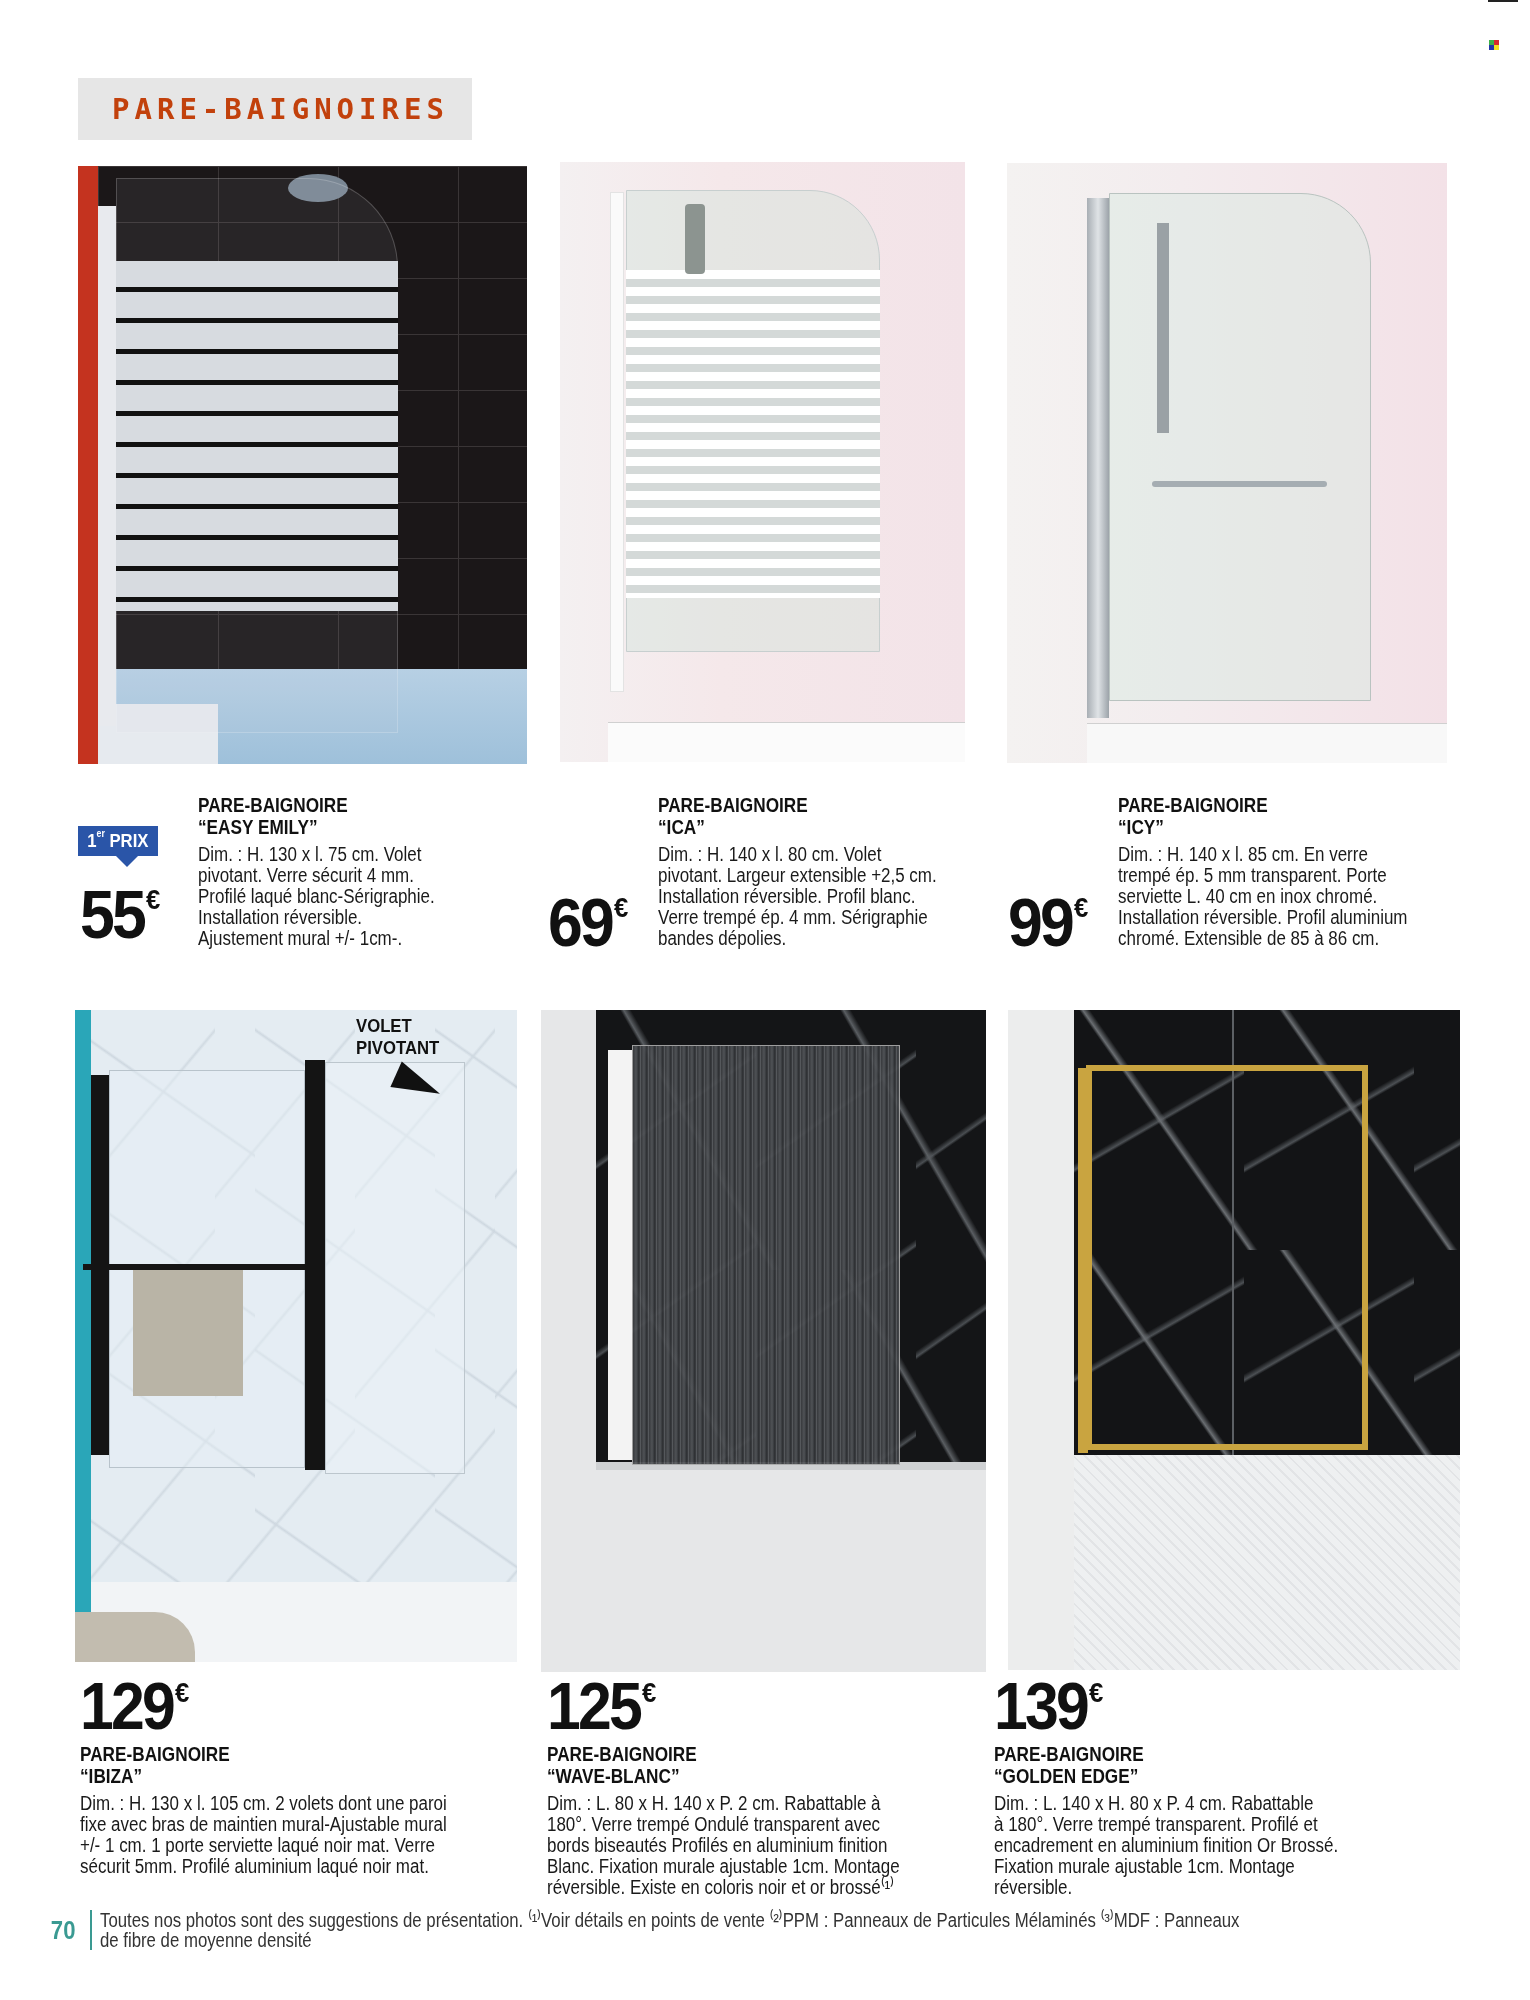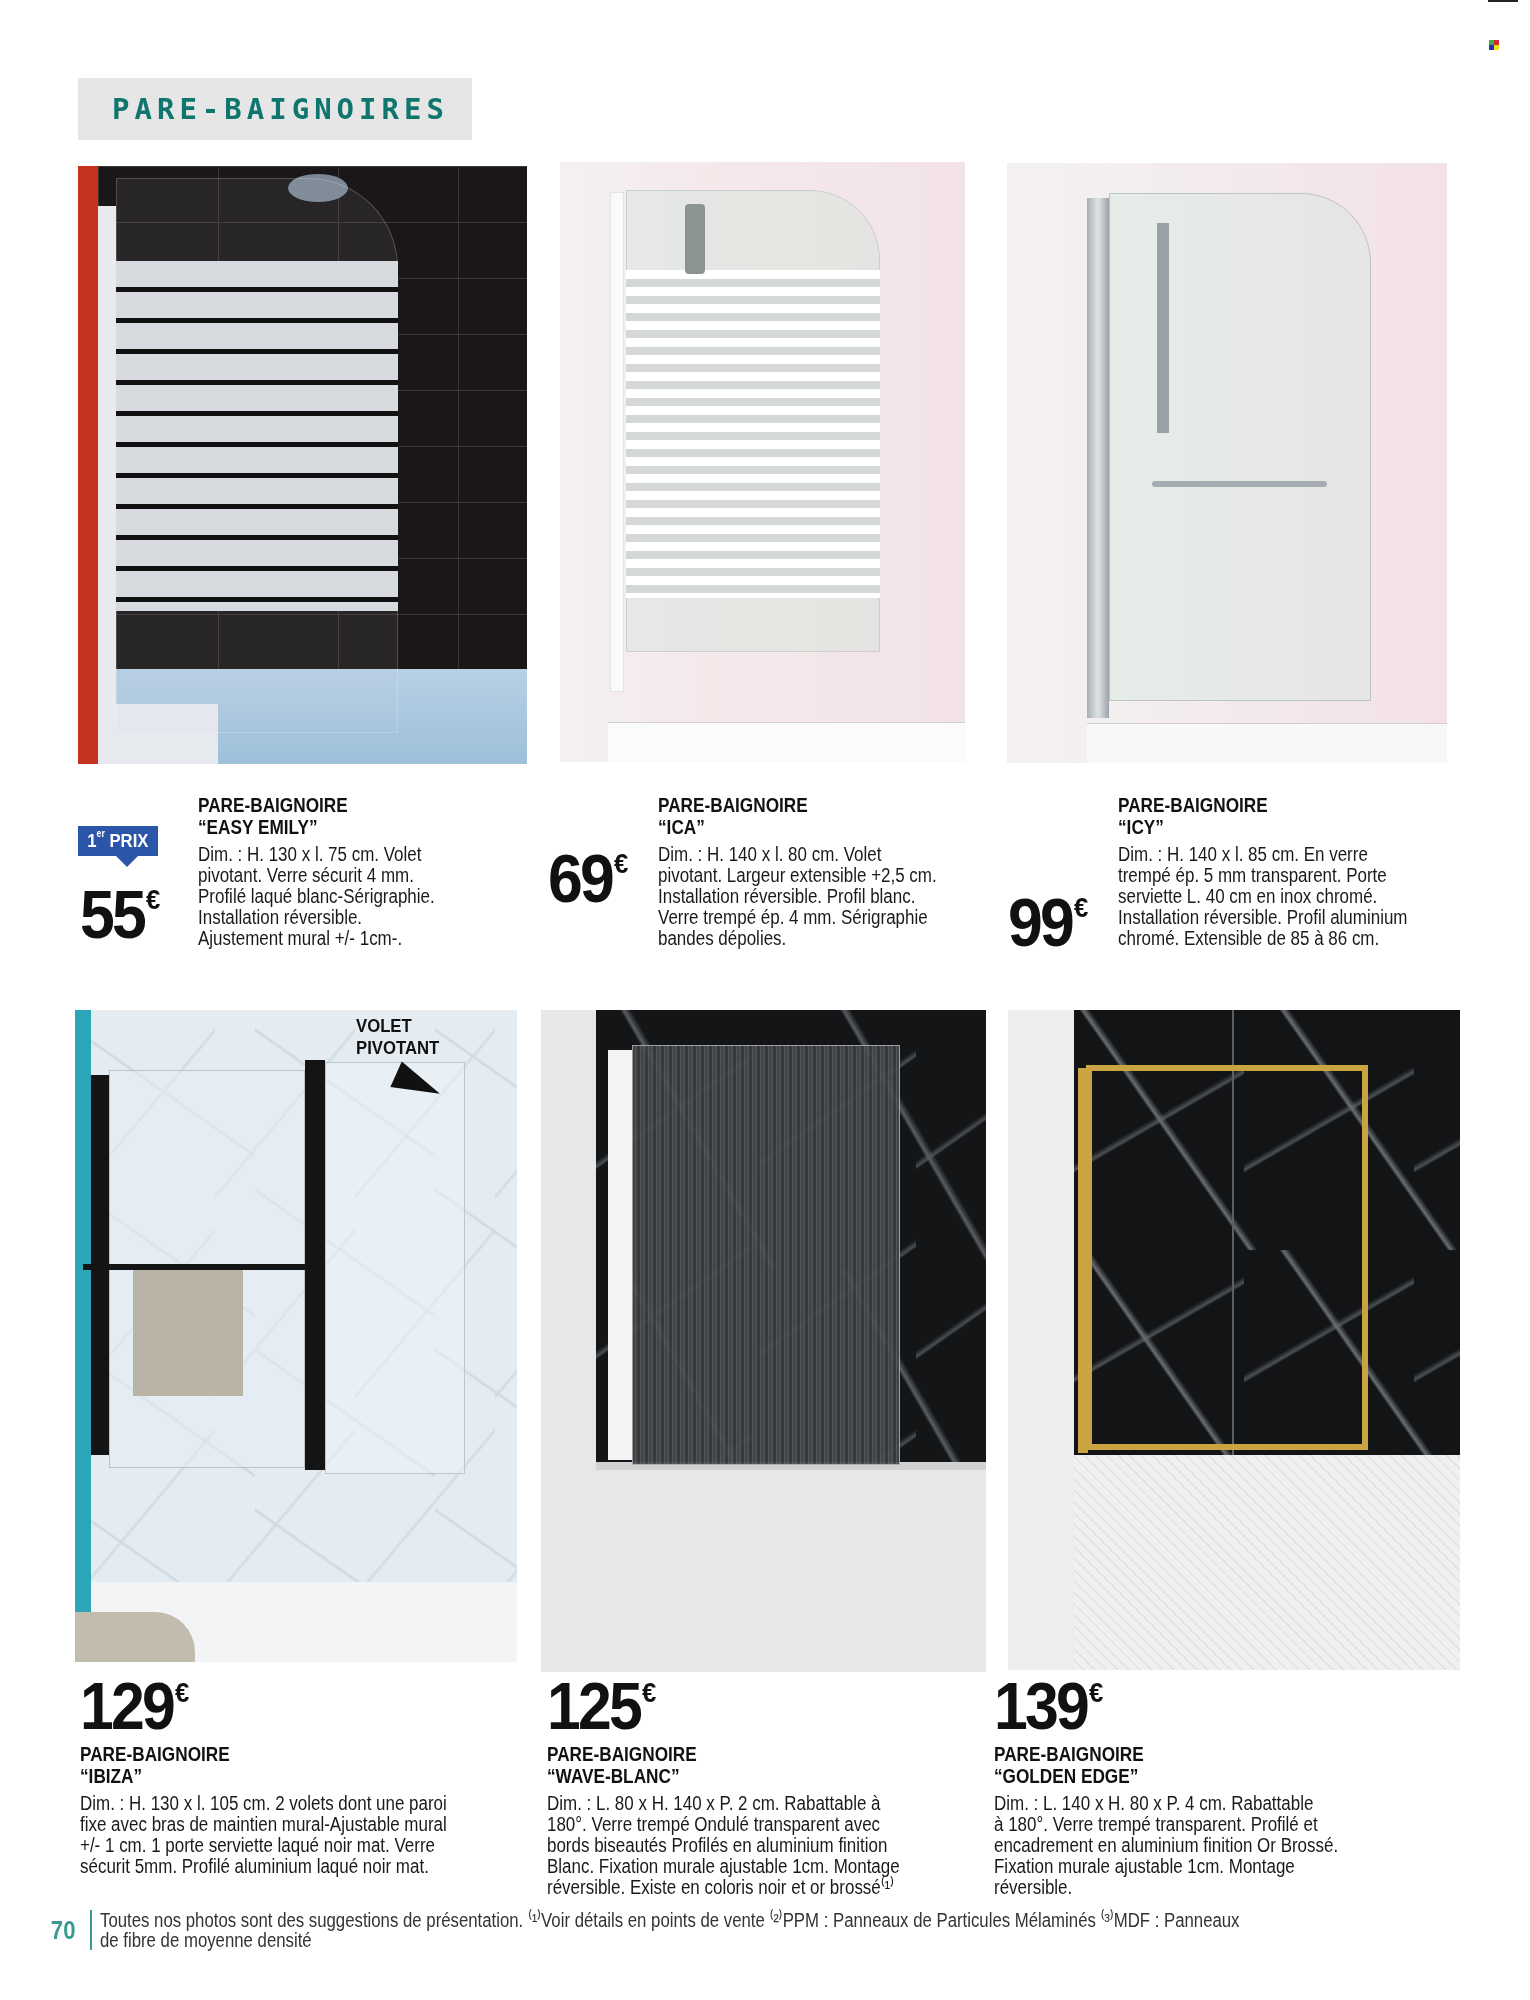--- a/index.html
+++ b/index.html
@@ -4,21 +4,21 @@
   <style>
     * { box-sizing: border-box; margin: 0; padding: 0; }
     html, body { width: 1530px; height: 2000px; background: #ffffff; overflow: hidden; }
     body { position: relative; font-family: "Liberation Sans", sans-serif; color: #1a1a1a; }
 
     .topbar-line { position: absolute; left: 1488px; top: 0; width: 30px; height: 2px; background: #222; }
     .color-mark { position: absolute; left: 1489px; top: 40px; width: 10px; height: 10px; display: grid; grid-template-columns: 5px 5px; grid-template-rows: 5px 5px; }
     .color-mark span { display: block; }
 
     .section-title { position: absolute; left: 78px; top: 78px; width: 394px; height: 62px; background: #e6e6e6; display: flex; align-items: center; padding-left: 34px; }
-    .section-title span { font-family: "DejaVu Sans Mono", monospace; font-weight: bold; font-size: 29px; letter-spacing: 5px; color: #0f766e; }
+    .section-title span { font-family: "DejaVu Sans Mono", monospace; font-weight: bold; font-size: 29px; letter-spacing: 5px; color: #c2410c; }
 
     .photo { position: absolute; overflow: hidden; }
 
     
     #p1 { left: 78px; top: 166px; width: 449px; height: 598px; background: #1b1718; }
     #p1 .red { position: absolute; left: 0; top: 0; width: 20px; height: 100%; background: #c4331f; }
     #p1 .tiles { position: absolute; left: 20px; top: 0; right: 0; bottom: 0;
       background-image: linear-gradient(#3a3536 1px, transparent 1px), linear-gradient(90deg, #3a3536 1px, transparent 1px);
       background-size: 100% 56px, 120px 100%; }
     #p1 .profile { position: absolute; left: 20px; top: 40px; width: 18px; height: 520px; background: #e8eaee; }
@@ -162,21 +162,21 @@
   <div class="prod-label">PARE-BAIGNOIRE</div>
   <div class="prod-label">“EASY EMILY”</div>
   <div style="height:6px"></div>
   <div class="desc">Dim. : H. 130 x l. 75 cm. Volet</div>
   <div class="desc">pivotant. Verre sécurit 4 mm.</div>
   <div class="desc">Profilé laqué blanc-Sérigraphie.</div>
   <div class="desc">Installation réversible.</div>
   <div class="desc">Ajustement mural +/- 1cm-.</div>
 </div>
 
-<div class="item" style="left:548px; top:844px;">
+<div class="item" style="left:548px; top:888px;">
   <div class="price">
       <span class="num">69</span>
       <span class="cur">€</span>
     </div>
 </div>
 <div class="item" style="left:658px; top:794px;">
   <div class="prod-label">PARE-BAIGNOIRE</div>
   <div class="prod-label">“ICA”</div>
   <div style="height:6px"></div>
   <div class="desc">Dim. : H. 140 x l. 80 cm.  Volet</div>

